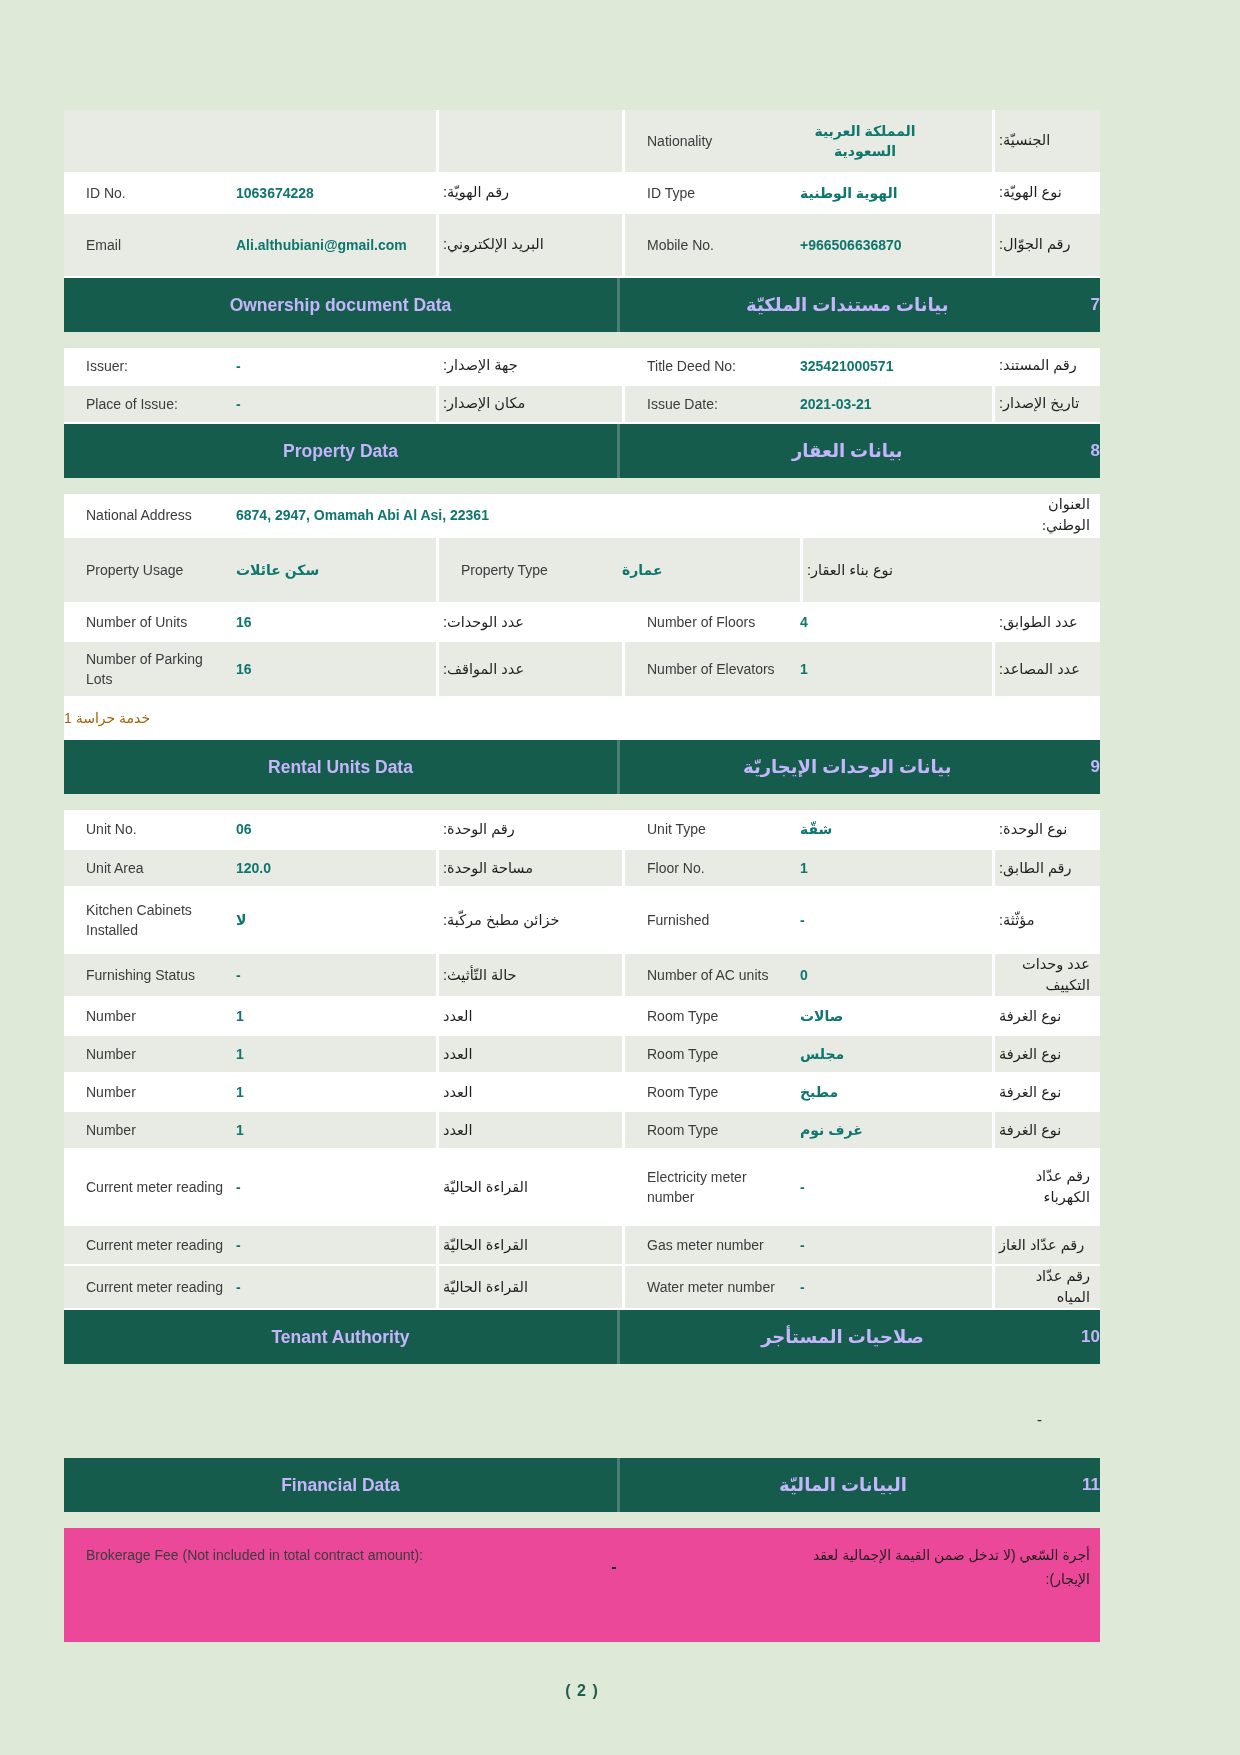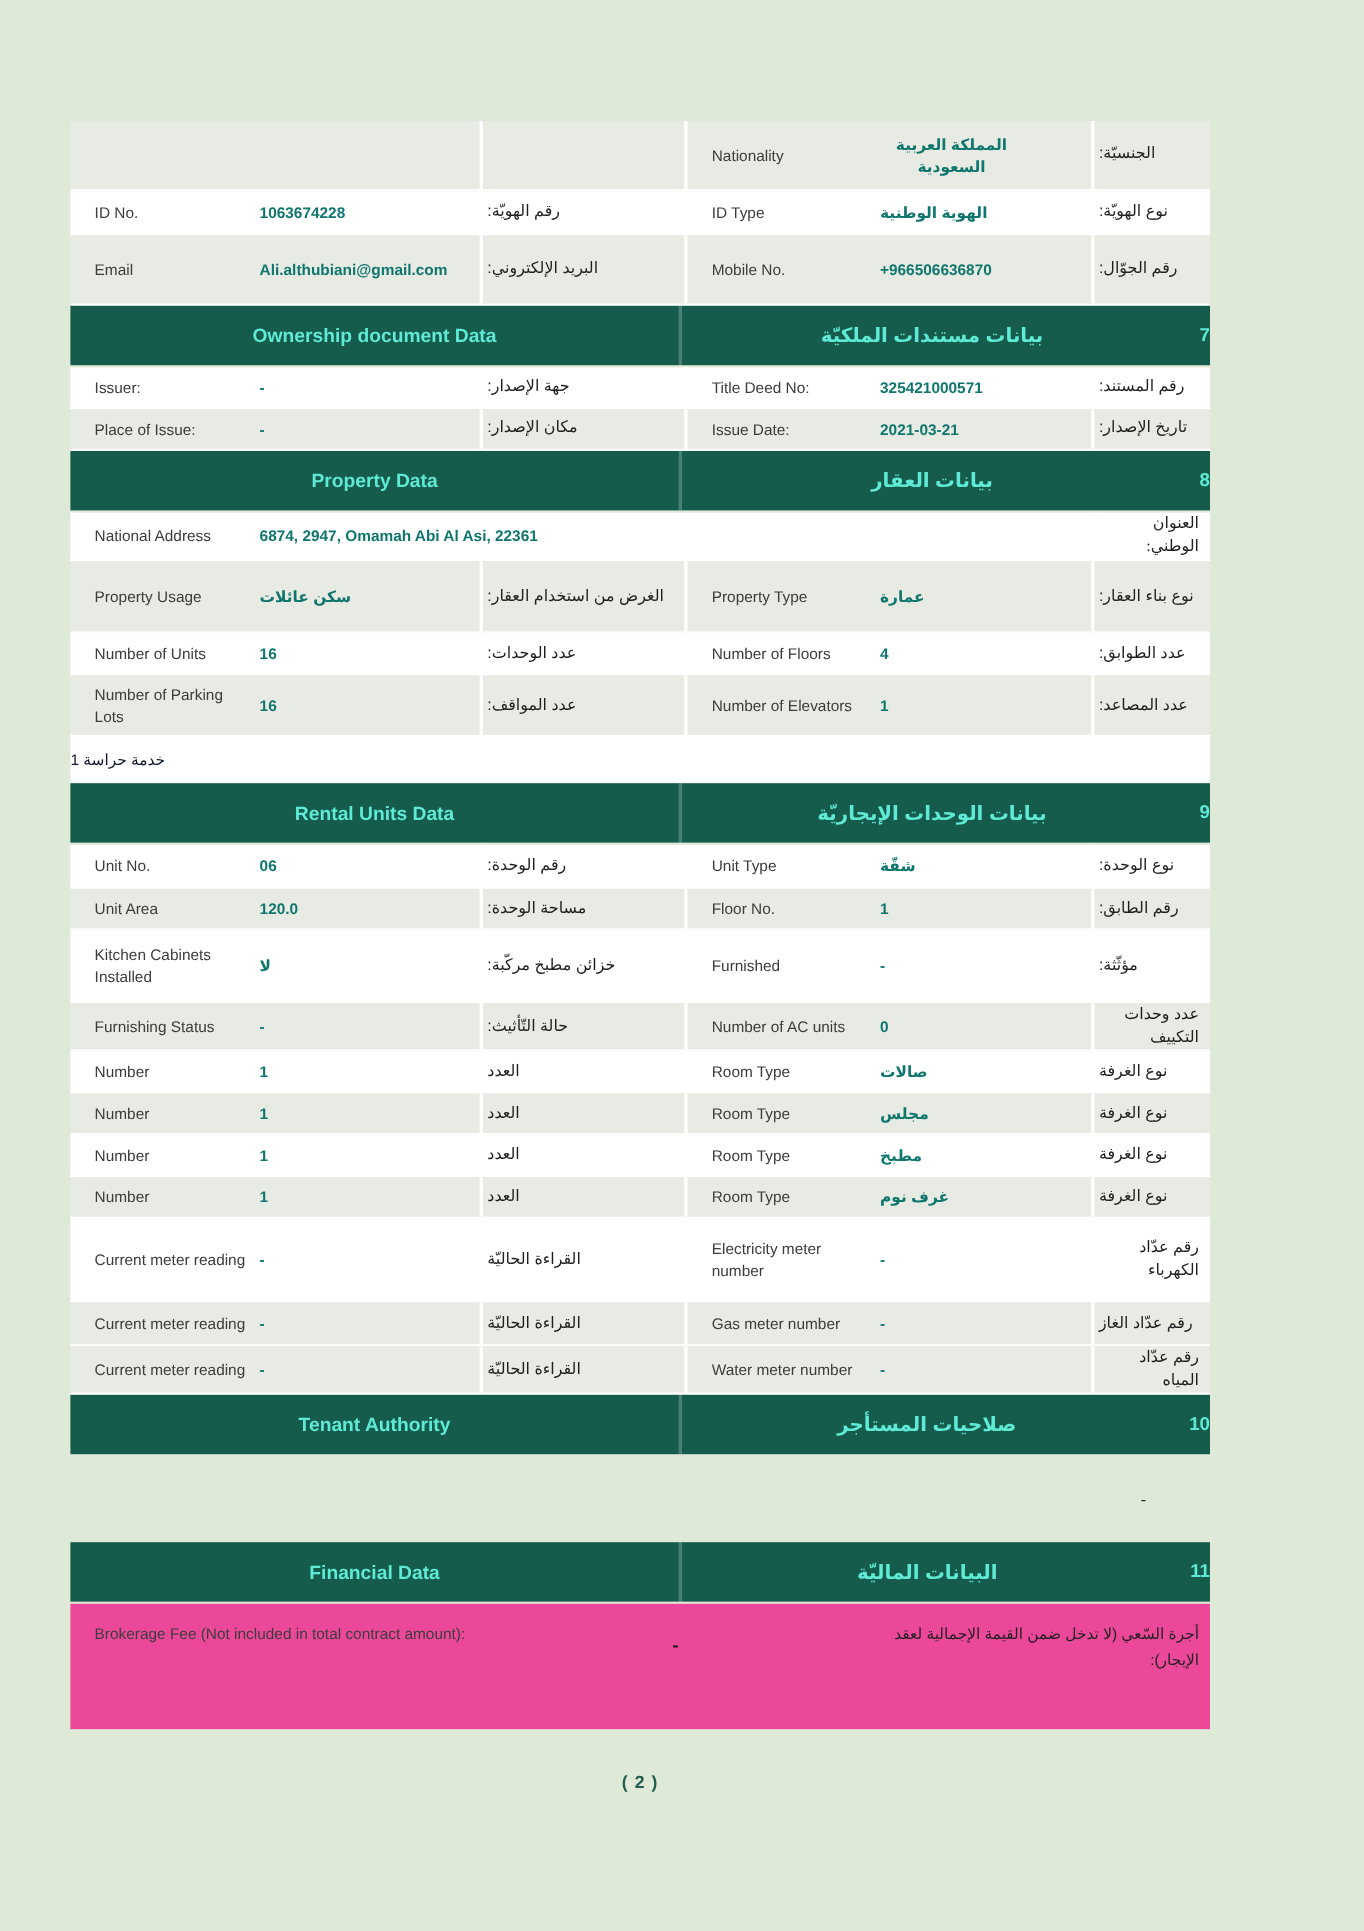--- a/index.html
+++ b/index.html
@@ -32,27 +32,27 @@
   .w130 { max-width: 130px; }
   .w170 { max-width: 172px; word-break: break-all; }
   .ar  { justify-content: flex-end; text-align: right; padding-right: 10px; padding-left: 4px;
          direction: rtl; font-size: 14.5px; color: #1f1f1f; }
   .sep { border-left: 3px solid #ffffff; }
   .span25 { grid-column: 2 / 6; }
   .col6 { grid-column: 6; font-family: Liberation Serif, serif; }
 
   .guard-row { display: flex; justify-content: flex-end; align-items: center;
                min-height: 42px; background: #ffffff; direction: rtl;
-               padding-right: 10px; font-size: 14px; color: #0f172a;
+               padding-right: 10px; font-size: 14px; color: #a16207;
                border-bottom: 2px solid #fff; }
 
   
   .sec {
-    min-height: 54px; background: #165c4d; color: #5eead4;
-    display: grid; grid-template-columns: 556px 480px; margin-bottom: 2px;
+    min-height: 54px; background: #165c4d; color: #c4b5fd;
+    display: grid; grid-template-columns: 556px 480px; margin-bottom: 16px;
   }
   .sec .en-t { display: flex; align-items: center; justify-content: center;
                font-weight: bold; font-size: 17.5px;
                border-right: 3px solid rgba(255,255,255,0.22); }
   .sec .ar-side { display: flex; align-items: center; direction: rtl; }
   .sec .num { font-weight: bold; font-size: 17px; padding-left: 16px; }
   .sec .ar-t { flex: 1; text-align: center; font-weight: bold; font-size: 18px; }
 
   
   .ta-gap { height: 78px; display: flex; justify-content: flex-end; align-items: center;
@@ -160,21 +160,20 @@
       <div class="cell val span25">
           <span>6874, 2947, Omamah Abi Al Asi, 22361</span>
         </div>
       <div class="cell ar sep col6">العنوان الوطني:</div>
     </div>
     <div class="row g h66">
       <div class="cell en">Property Usage</div>
       <div class="cell val">
           <span>سكن عائلات</span>
         </div>
-      <div class="cell ar sep">الغرض من استخدام العقار:</div>
       <div class="cell en sep">Property Type</div>
       <div class="cell val">
           <span>عمارة</span>
         </div>
       <div class="cell ar sep">نوع بناء العقار:</div>
     </div>
     <div class="row">
       <div class="cell en">Number of Units</div>
       <div class="cell val">
           <span>16</span>

